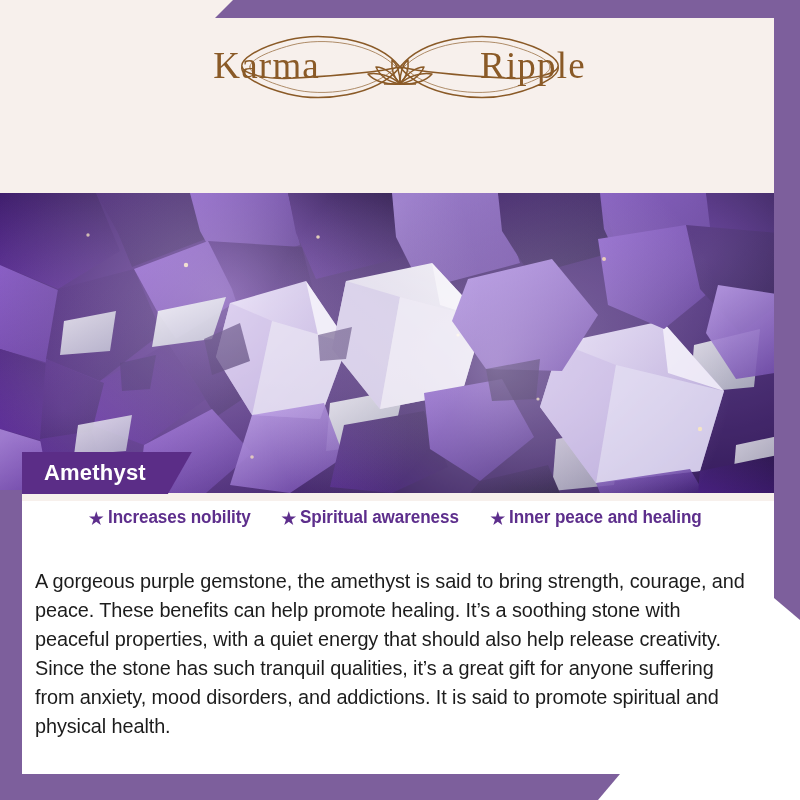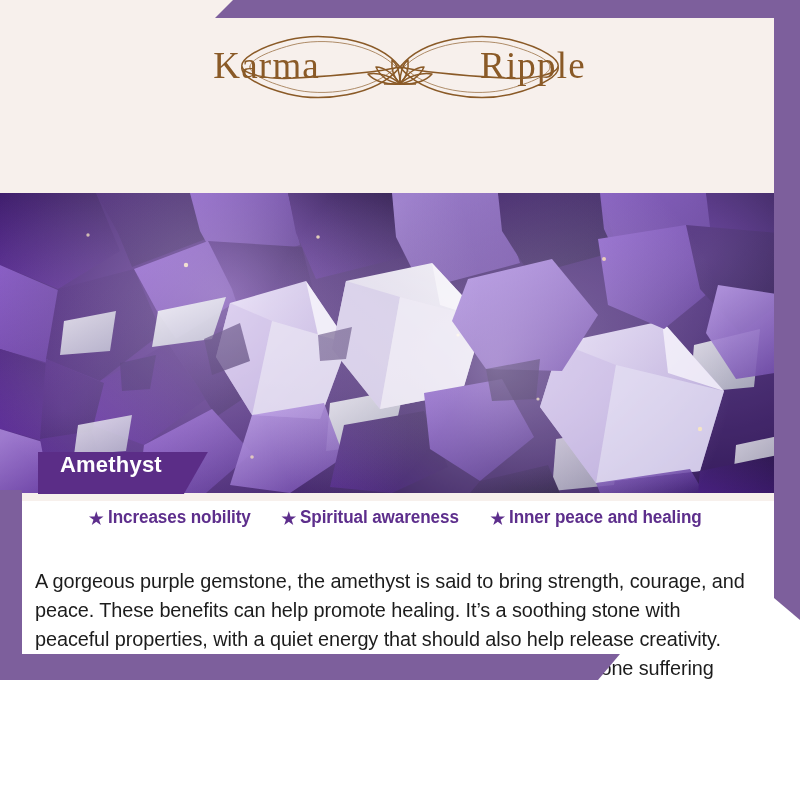--- a/index.html
+++ b/index.html
@@ -8,21 +8,21 @@
     padding: 0;
     background: #ffffff;
   }
   body {
     font-family: "Liberation Sans", sans-serif;
   }
 
   .page {
     position: relative;
     width: 800px;
-    height: 680px;
+    height: 800px;
     overflow: hidden;
     background: #ffffff;
   }
 
   
   .frame-top {
     position: absolute;
     top: 0;
     left: 215px;
     width: 585px;
@@ -129,24 +129,24 @@
   }
 
   
   .stone-label {
     position: absolute;
     left: 22px;
     top: 452px;
     height: 42px;
     padding: 0 46px 0 22px;
     display: flex;
+    align-items: center;
     background: #5b2d87;
     clip-path: polygon(0 0, 100% 0, calc(100% - 24px) 100%, 0 100%);
     z-index: 5;
-    margin-left: 16px;
   }
   .stone-label-text {
     font-family: "Liberation Sans Narrow", "Liberation Sans", sans-serif;
     font-weight: bold;
     font-size: 22px;
     color: #ffffff;
     letter-spacing: 0.2px;
     white-space: nowrap;
   }
 

